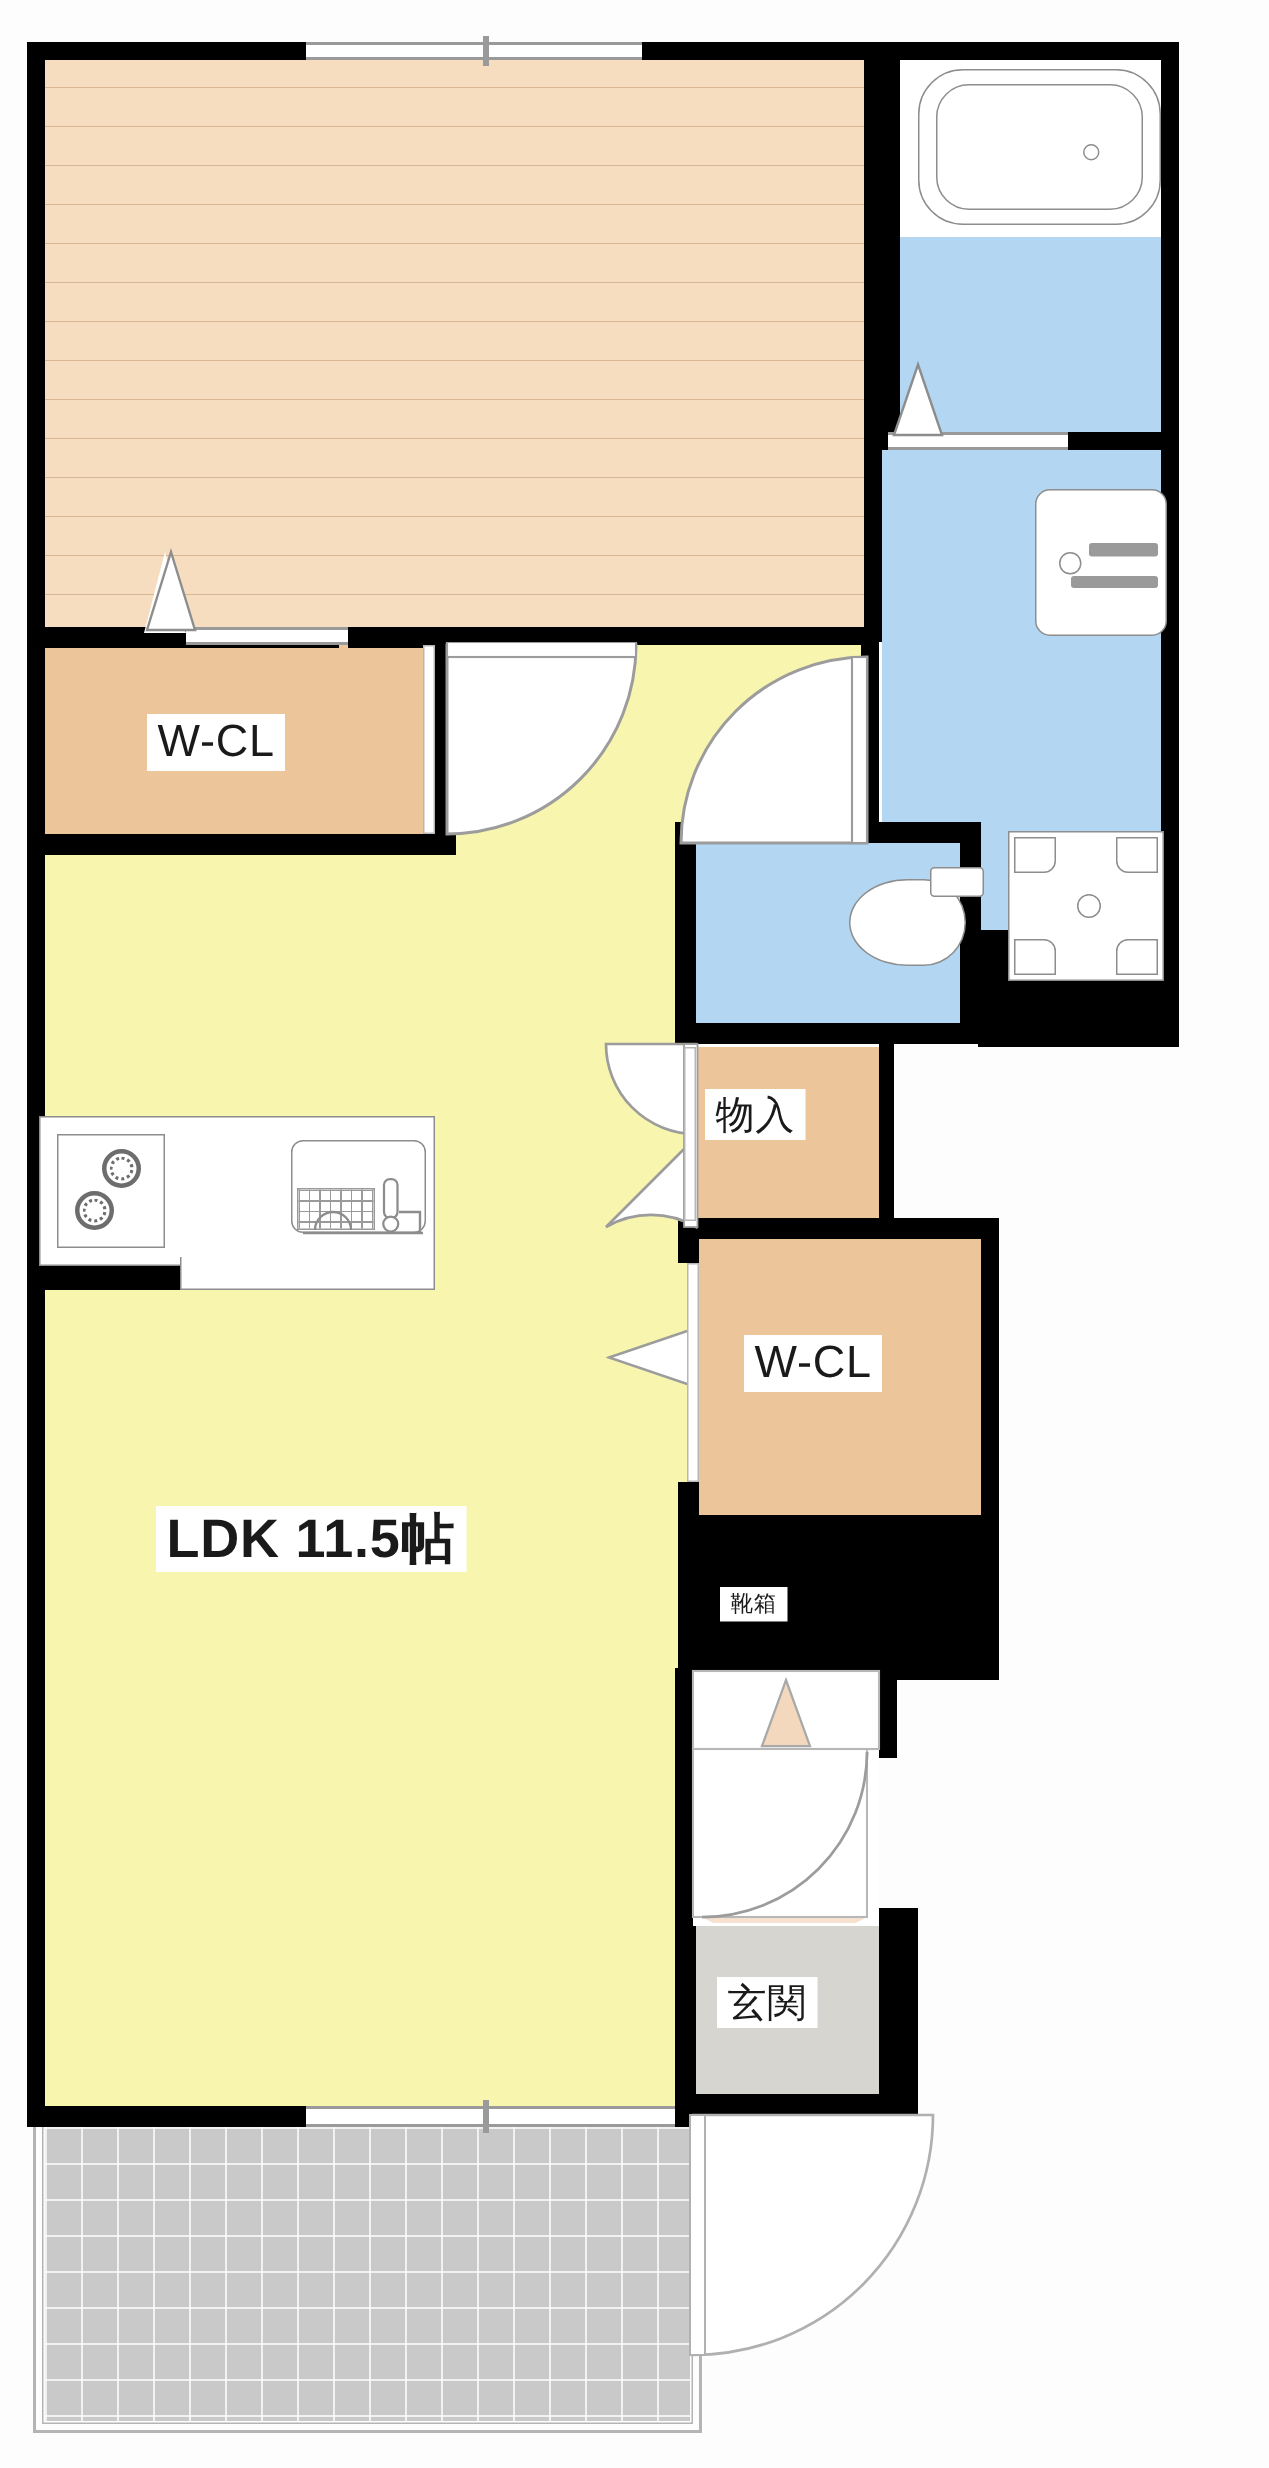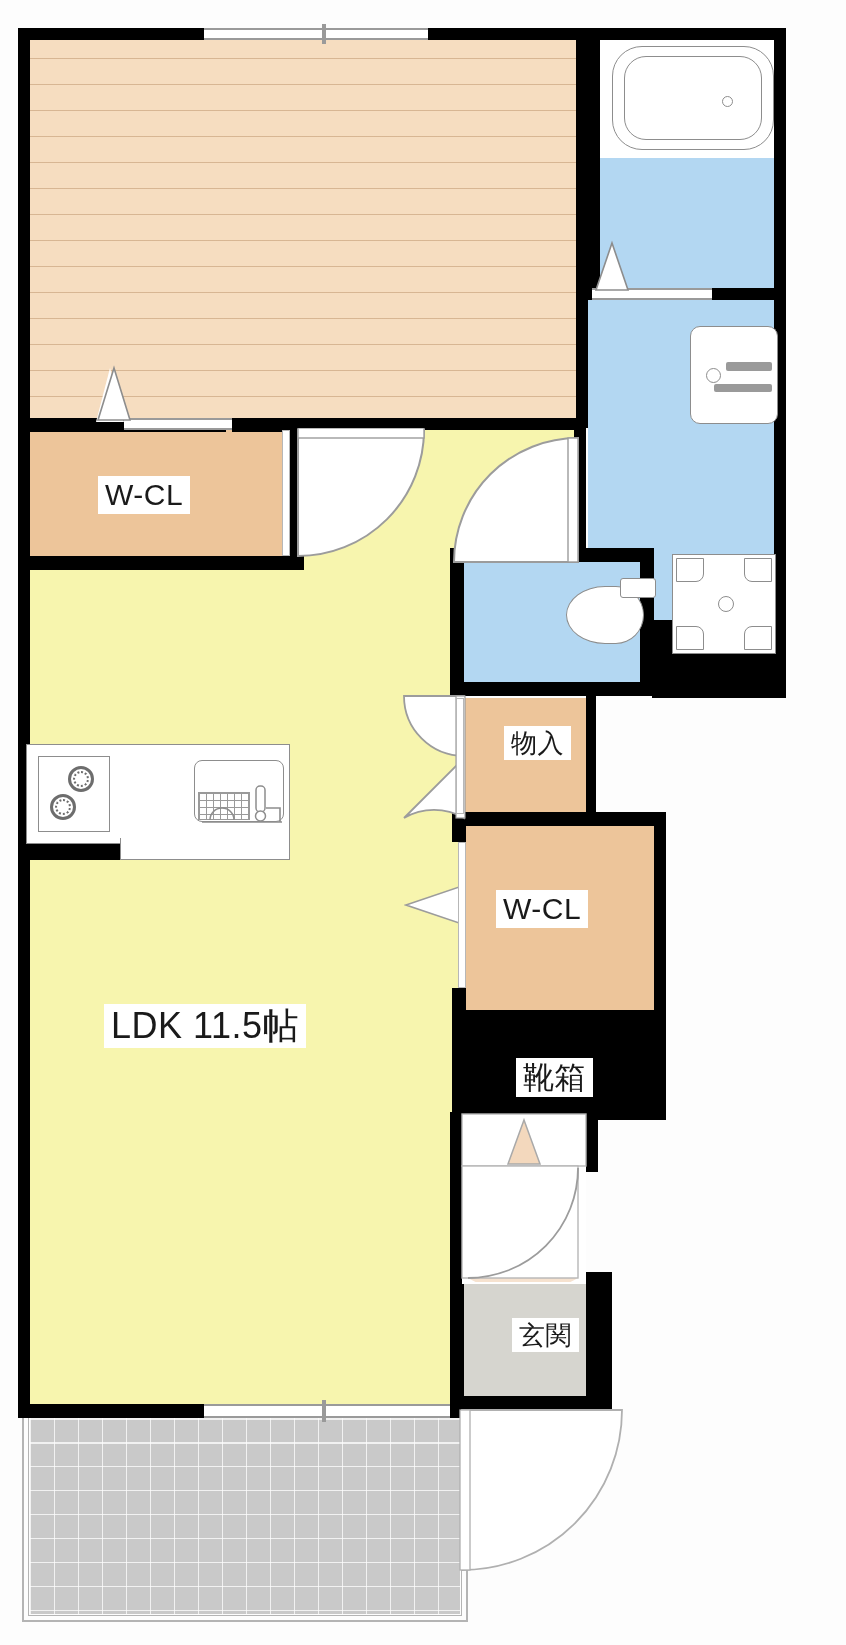--- a/index.html
+++ b/index.html
@@ -92,24 +92,24 @@
     position:absolute;
     background:#fff;
     color:#1a1a1a;
     white-space:nowrap;
     line-height:1;
     padding:4px 7px;
     font-weight:400;
     letter-spacing:.5px;
   }
   .lbl-xl{font-size:40px;}
-  .lbl-lg{font-size:36px;}
+  .lbl-lg{font-size:36px;font-weight:bold;}
   .lbl-md{font-size:30px;}
-  .lbl-sm{font-size:26px;margin-left:34px;}
-  .lbl-xs{font-size:31px;margin-left:36px;}
+  .lbl-sm{font-size:26px;}
+  .lbl-xs{font-size:15px;}
 
   .balcony-frame{position:absolute;border:2px solid #b4b4b4;box-sizing:border-box;background:transparent;}
 </style>
 </head>
 <body>
 
 <div id="plan">
 
   <div class="floor f-washitsu f-wood-lines abs" style="left:26px;top:32px;width:560px;height:392px;"></div>
 

